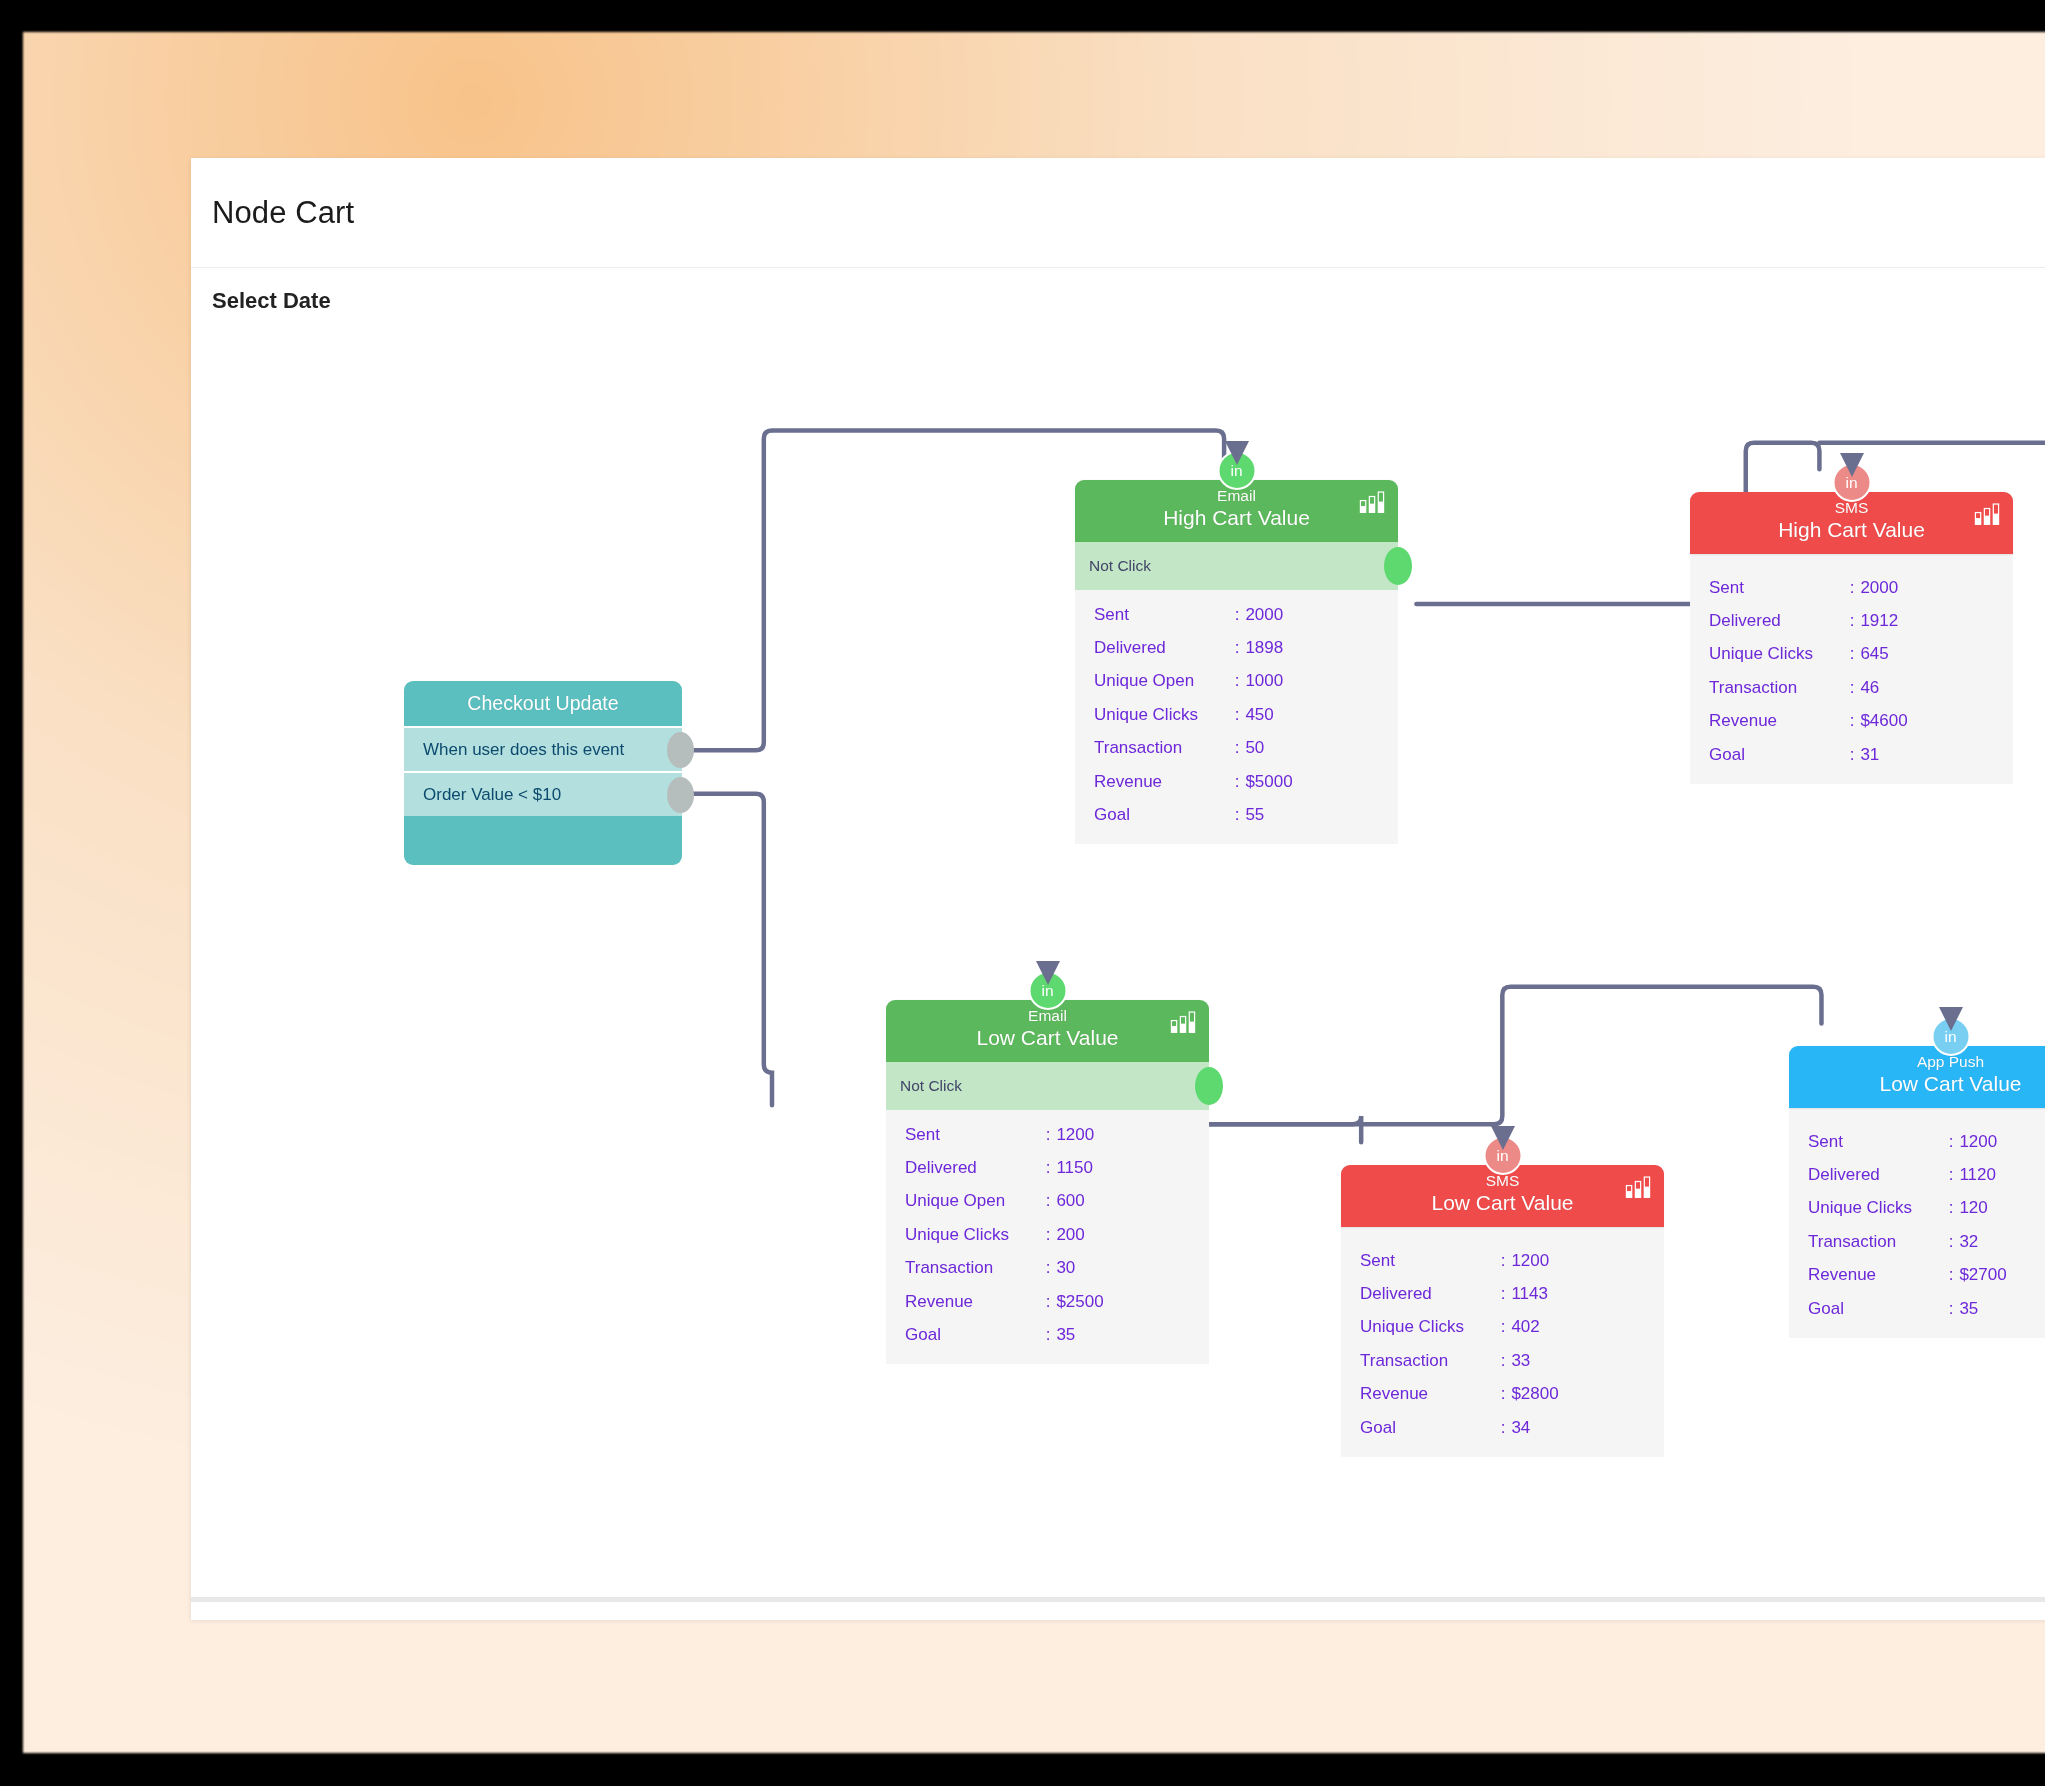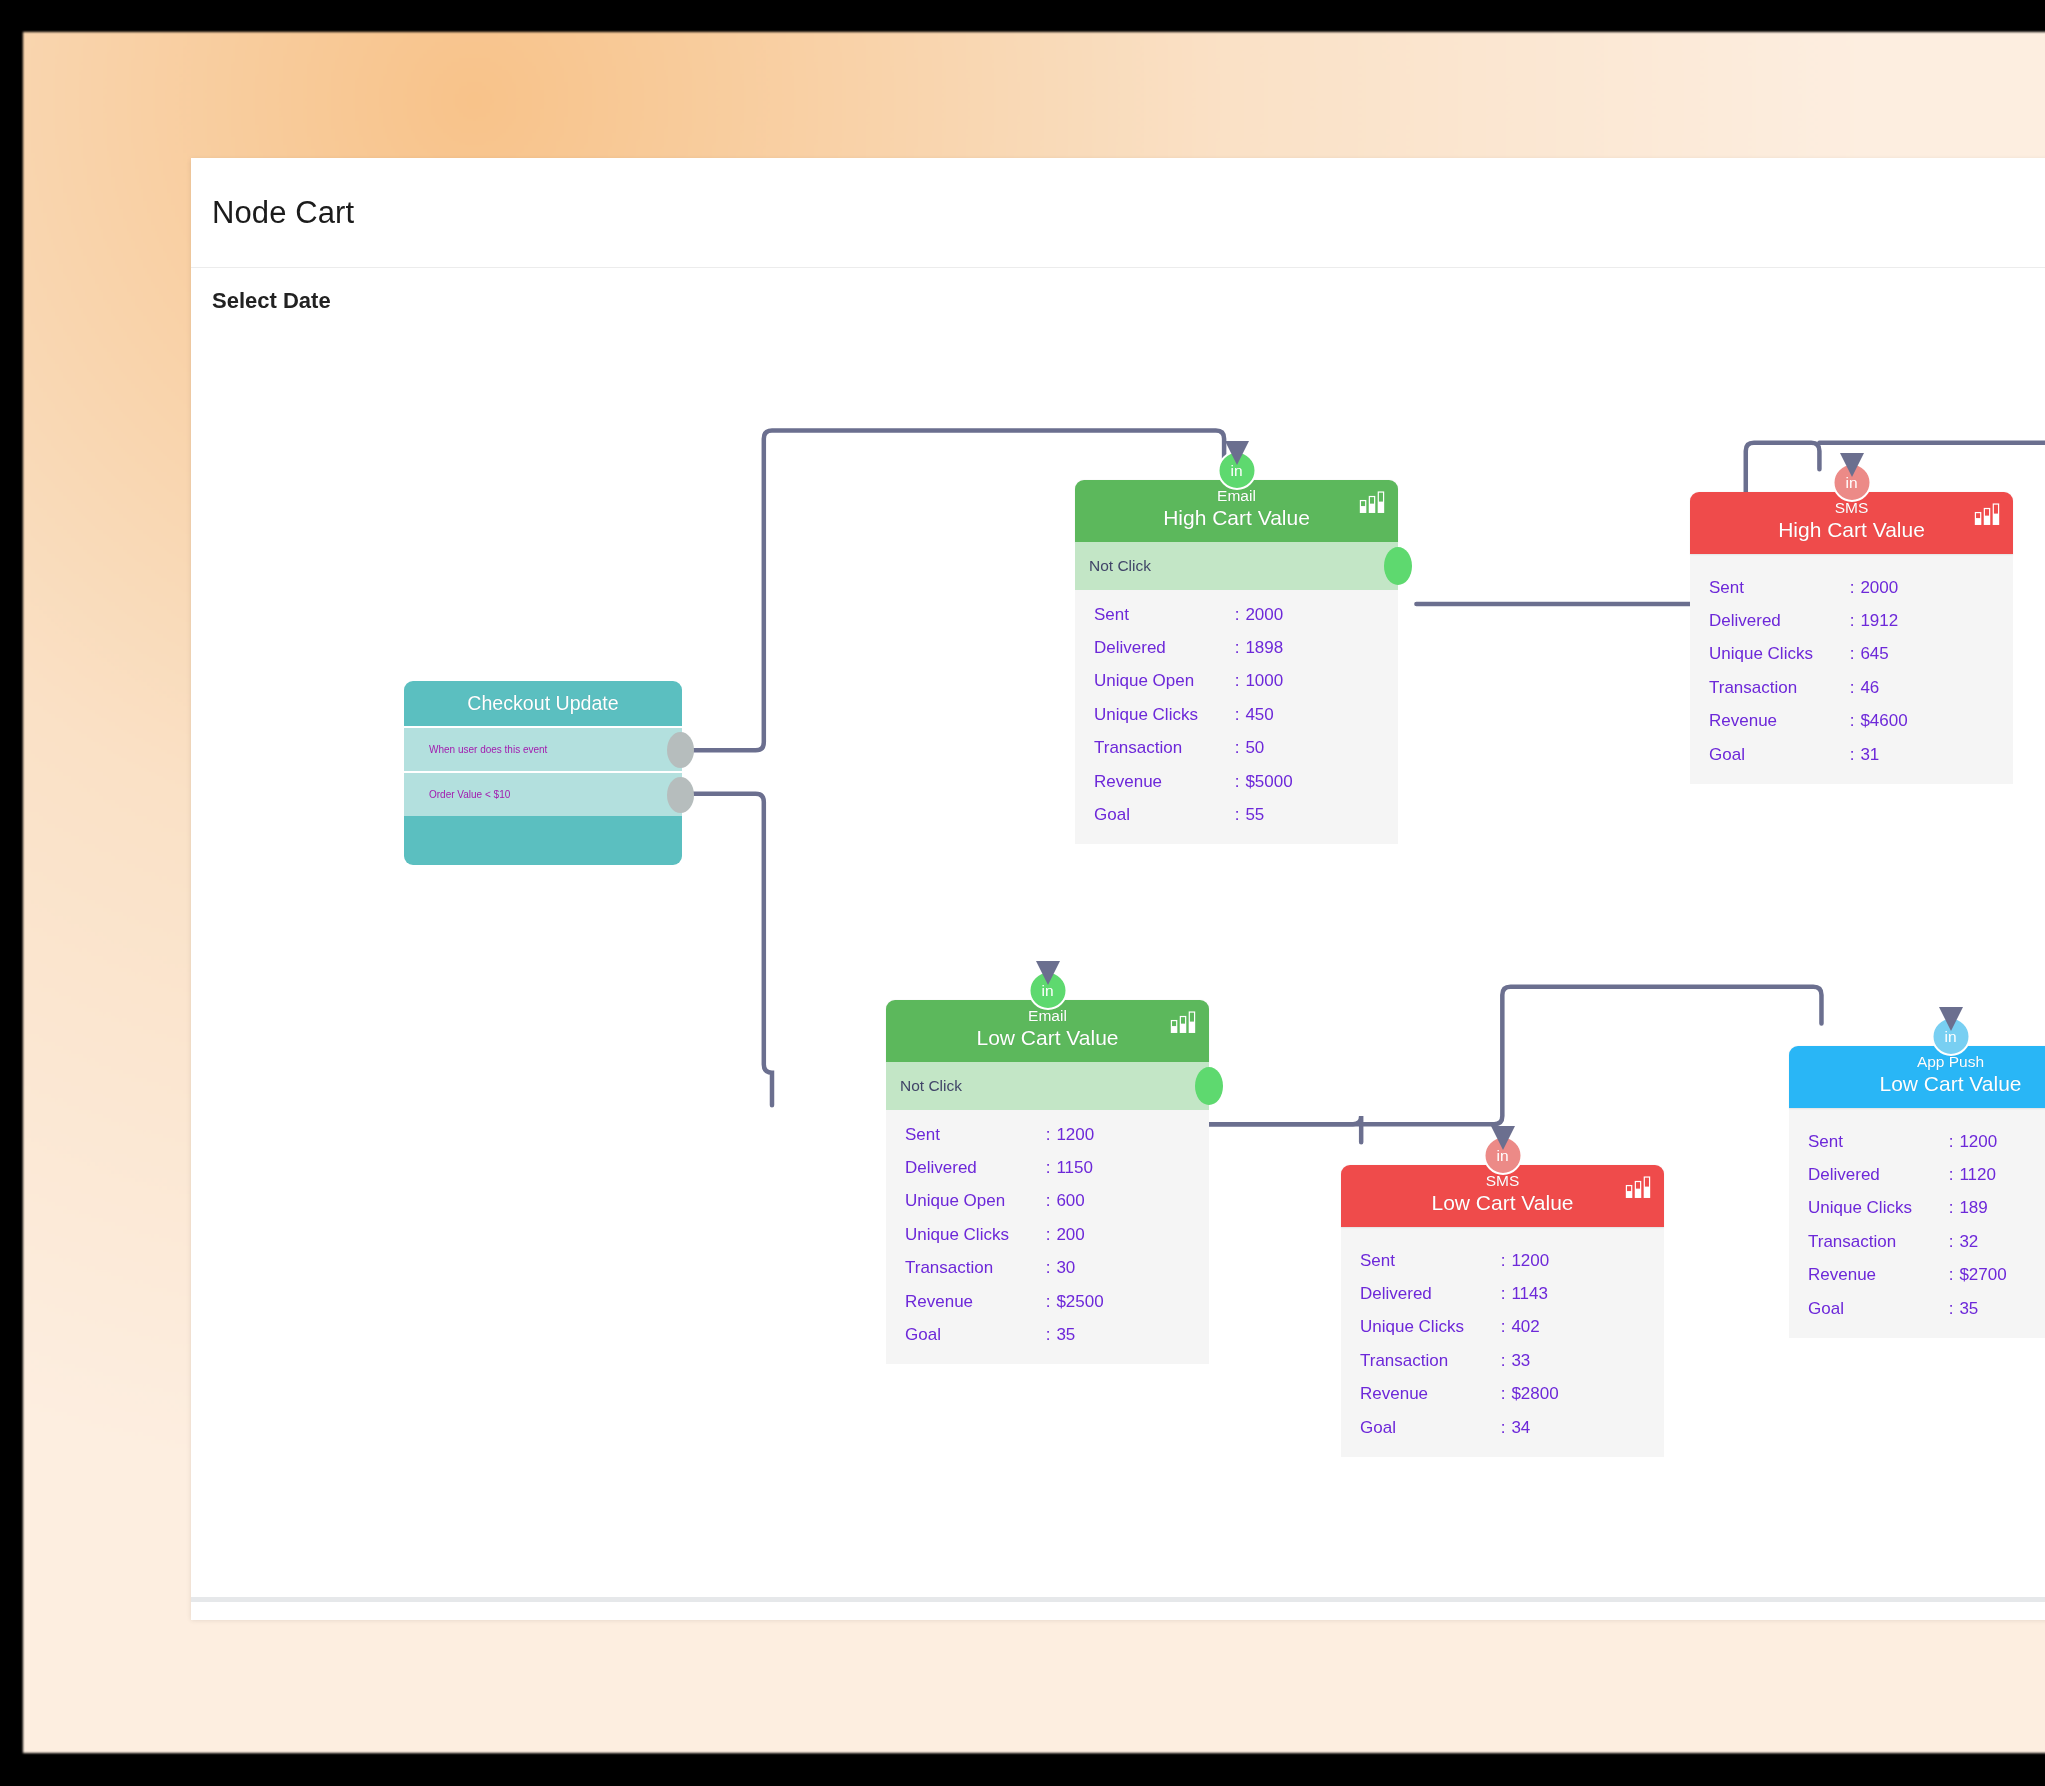--- a/index.html
+++ b/index.html
@@ -121,22 +121,22 @@
 
   
   #node-trigger{position:absolute;}
   #node-trigger .trig-head{
     background:#5bbfc0;border-radius:9px 9px 0 0;
     height:45px;display:flex;align-items:center;justify-content:center;
   }
   #node-trigger .trig-title{font-size:19.6px;color:#fff;text-shadow:0 0.4px 0.8px rgba(0,0,0,.18);}
   #node-trigger .trig-row{
     position:relative;background:#b3e0de;height:43px;
-    display:flex;align-items:center;padding-left:25px;box-sizing:border-box;
-    font-size:10px;color:#a21caf;margin-top:2px;
+    display:flex;align-items:center;padding-left:19px;box-sizing:border-box;
+    font-size:17px;color:#0c4a6e;margin-top:2px;
   }
   #node-trigger .trig-foot{background:#5bbfc0;height:49px;border-radius:0 0 9px 9px;}
   #node-trigger .trig-handle{
     position:absolute;right:-12.3px;top:50%;transform:translateY(-50%);
     width:27px;height:36px;border-radius:50%;background:#b6bdbd;z-index:2;
   }
 </style>
 </head>
 <body>
 
@@ -417,21 +417,21 @@
             <span class="stat-value">1200</span>
           </div>
         <div class="stat-row">
             <span class="stat-label" style="width:135px">Delivered</span>
             <span class="stat-colon" style="width:16.4px">:</span>
             <span class="stat-value">1120</span>
           </div>
         <div class="stat-row">
             <span class="stat-label" style="width:135px">Unique Clicks</span>
             <span class="stat-colon" style="width:16.4px">:</span>
-            <span class="stat-value">189</span>
+            <span class="stat-value">120</span>
           </div>
         <div class="stat-row">
             <span class="stat-label" style="width:135px">Transaction</span>
             <span class="stat-colon" style="width:16.4px">:</span>
             <span class="stat-value">32</span>
           </div>
         <div class="stat-row">
             <span class="stat-label" style="width:135px">Revenue</span>
             <span class="stat-colon" style="width:16.4px">:</span>
             <span class="stat-value">$2700</span>

